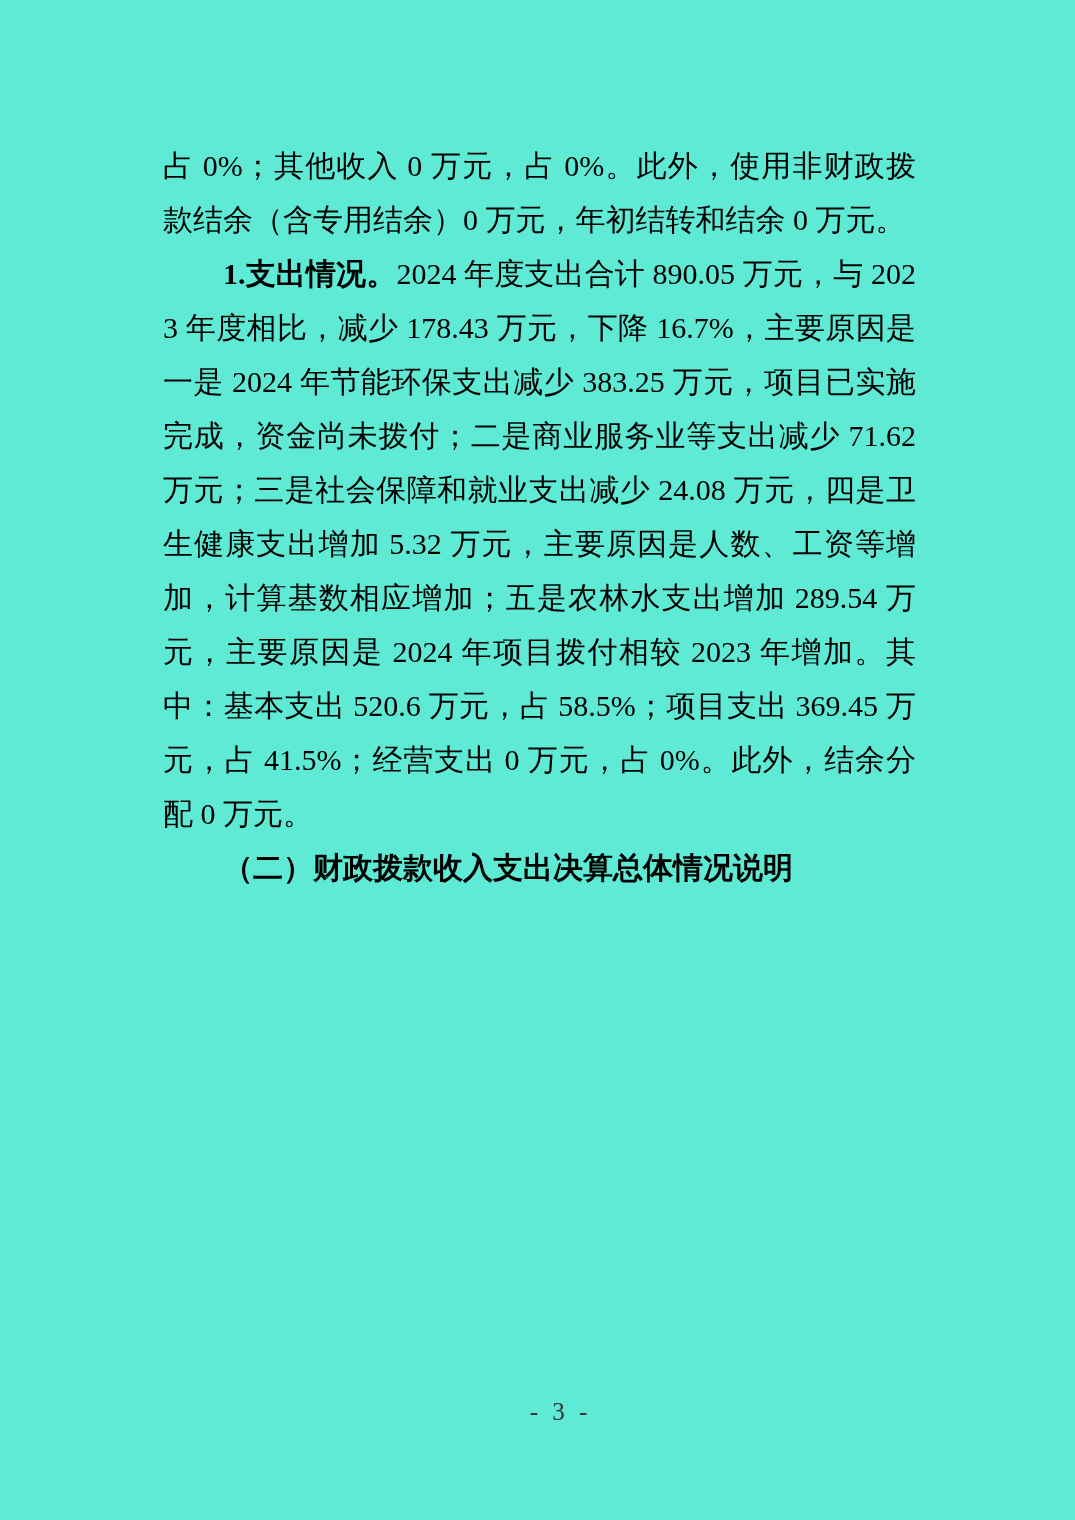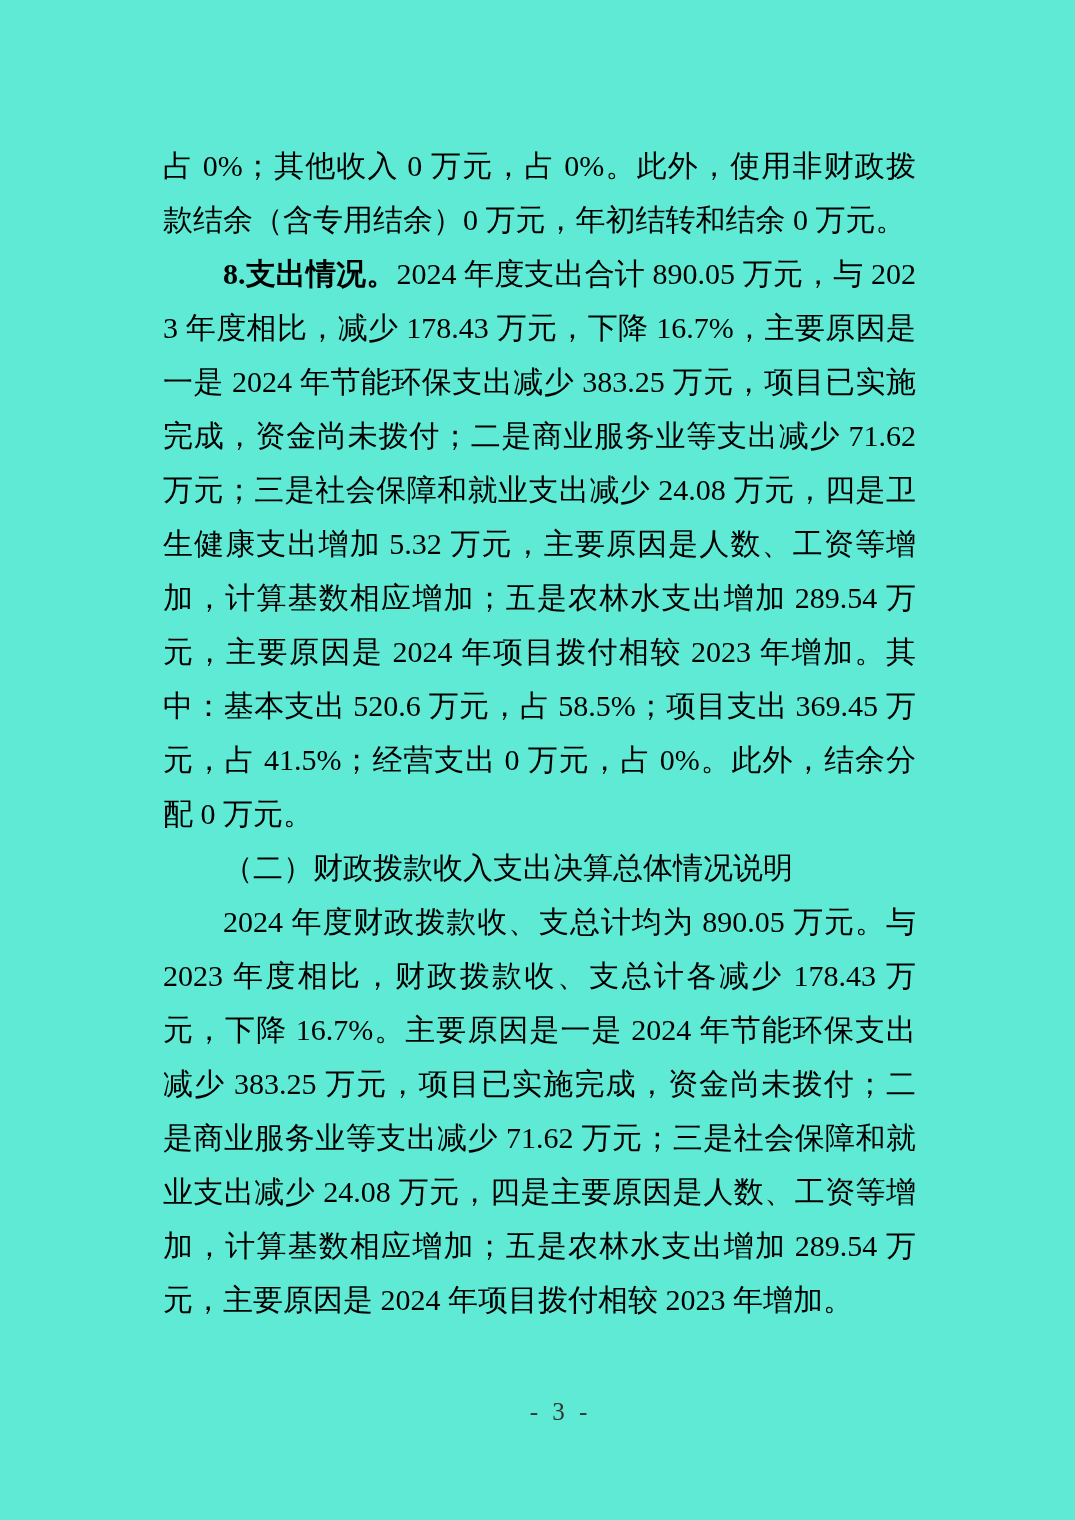--- a/index.html
+++ b/index.html
@@ -31,44 +31,43 @@
     text-justify: inter-ideograph;
     word-break: break-all;
   }
   .indent {
     text-indent: 60px;
   }
   .lead {
     font-weight: bold;
   }
   .heading {
-    font-weight: normal;
+    font-weight: bold;
   }
   .footer {
     position: absolute;
     left: 0;
     width: 100%;
     top: 1398px;
     text-align: center;
     font-size: 25px;
     letter-spacing: 4px;
     color: #333333;
   }
 </style>
 </head>
 <body>
 
 <div class="page">
   <div class="content">
 
     <p class="para"><span>占 0%；其他收入 0 万元，占 0%。此外，使用非财政拨款结余（含专用结余）0 万元，年初结转和结余 0 万元。</span></p>
 
-    <p class="para indent"><span class="lead">8.支出情况。</span><span>2024 年度支出合计 890.05 万元，与 2023 年度相比，减少 178.43 万元，下降 16.7%，主要原因是一是 2024 年节能环保支出减少 383.25 万元，项目已实施完成，资金尚未拨付；二是商业服务业等支出减少 71.62 万元；三是社会保障和就业支出减少 24.08 万元，四是卫生健康支出增加 5.32 万元，主要原因是人数、工资等增加，计算基数相应增加；五是农林水支出增加 289.54 万元，主要原因是 2024 年项目拨付相较 2023 年增加。其中：基本支出 520.6 万元，占 58.5%；项目支出 369.45 万元，占 41.5%；经营支出 0 万元，占 0%。此外，结余分配 0 万元。</span></p>
+    <p class="para indent"><span class="lead">1.支出情况。</span><span>2024 年度支出合计 890.05 万元，与 2023 年度相比，减少 178.43 万元，下降 16.7%，主要原因是一是 2024 年节能环保支出减少 383.25 万元，项目已实施完成，资金尚未拨付；二是商业服务业等支出减少 71.62 万元；三是社会保障和就业支出减少 24.08 万元，四是卫生健康支出增加 5.32 万元，主要原因是人数、工资等增加，计算基数相应增加；五是农林水支出增加 289.54 万元，主要原因是 2024 年项目拨付相较 2023 年增加。其中：基本支出 520.6 万元，占 58.5%；项目支出 369.45 万元，占 41.5%；经营支出 0 万元，占 0%。此外，结余分配 0 万元。</span></p>
 
 
     <p class="para indent heading"><span>（二）财政拨款收入支出决算总体情况说明</span></p>
 
-    <p class="para indent"><span>2024 年度财政拨款收、支总计均为 890.05 万元。与 2023 年度相比，财政拨款收、支总计各减少 178.43 万元，下降 16.7%。主要原因是一是 2024 年节能环保支出减少 383.25 万元，项目已实施完成，资金尚未拨付；二是商业服务业等支出减少 71.62 万元；三是社会保障和就业支出减少 24.08 万元，四是主要原因是人数、工资等增加，计算基数相应增加；五是农林水支出增加 289.54 万元，主要原因是 2024 年项目拨付相较 2023 年增加。</span></p>
 
   </div>
 
   <div class="footer">- 3 -</div>
 </div>
 
 </body></html>

